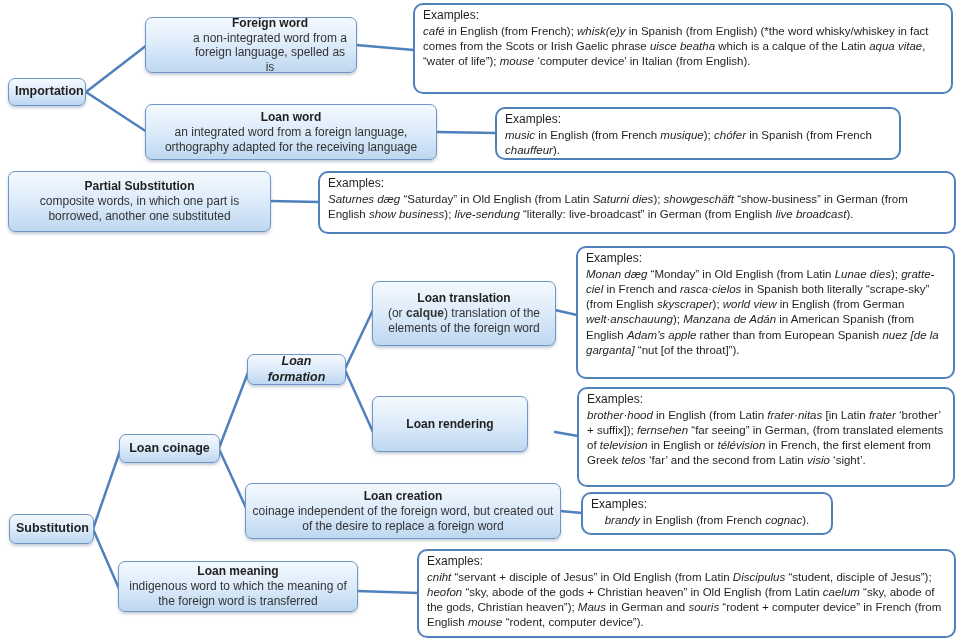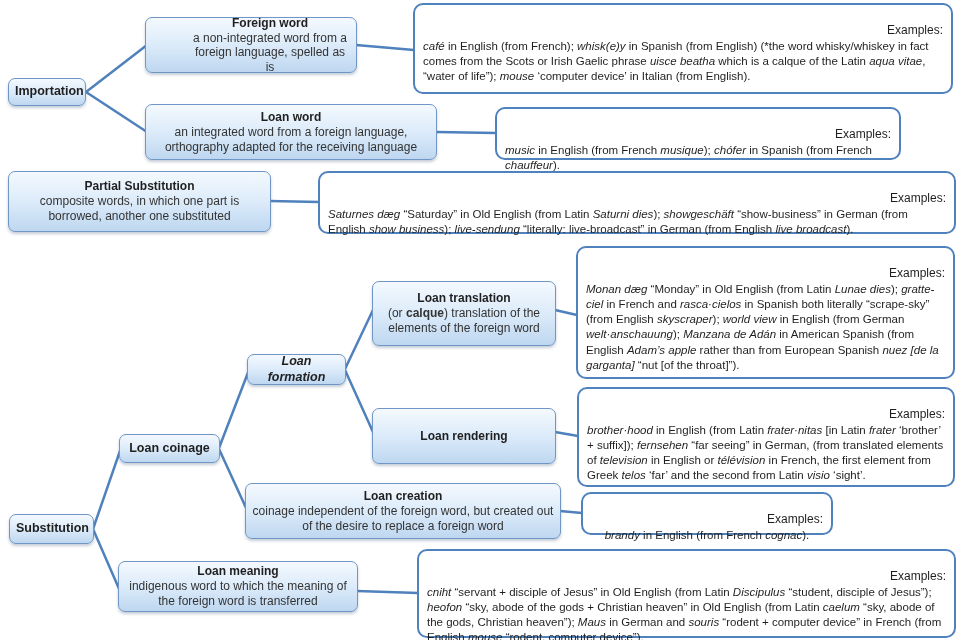--- a/index.html
+++ b/index.html
@@ -21,36 +21,36 @@
   }
   .n-title{font-weight:bold;font-size:12px;line-height:1.25;color:#1f1f1f;}
   .n-desc{font-size:12px;line-height:1.22;color:#333;}
   .label-node .n-title{font-size:12.5px;}
 
   .ex{
     position:absolute;z-index:1;box-sizing:border-box;
     border:2px solid #4f81bd;border-radius:10px;background:#fff;
     padding:3px 8px 4px 8px;
   }
-  .ex-head{font-size:12px;text-align:right;line-height:1.3;color:#1f1f1f;margin-top:15px;}
+  .ex-head{font-size:12px;text-align:left;line-height:1.3;color:#1f1f1f;}
   .ex-body{font-size:11.5px;line-height:1.33;text-align:left;color:#1f1f1f;}
   .ex-body.center{text-align:center;}
   .it{font-style:italic;}
   .bd{font-weight:bold;margin-top:47px;}
 
   
   #n-importation{left:8px;top:78px;width:78px;height:28px;}
   #n-foreign-word{left:145px;top:17px;width:212px;height:56px;padding-left:44px;}
   #n-loan-word{left:145px;top:104px;width:292px;height:56px;}
   #n-partial-substitution{left:8px;top:171px;width:263px;height:61px;}
   #n-substitution{left:9px;top:514px;width:85px;height:30px;}
   #n-loan-coinage{left:119px;top:434px;width:101px;height:29px;}
   #n-loan-formation{left:247px;top:354px;width:99px;height:31px;font-style:italic;}
   #n-loan-translation{left:372px;top:281px;width:184px;height:65px;}
-  #n-loan-rendering{left:372px;top:408px;width:184px;height:56px;}
+  #n-loan-rendering{left:372px;top:396px;width:156px;height:56px;}
   #n-loan-creation{left:245px;top:483px;width:316px;height:56px;}
   #n-loan-meaning{left:118px;top:561px;width:240px;height:51px;}
 
   
   #ex-foreign-word{left:413px;top:3px;width:540px;height:91px;}
   #ex-loan-word{left:495px;top:107px;width:406px;height:53px;}
   #ex-partial-substitution{left:318px;top:171px;width:638px;height:63px;}
   #ex-loan-translation{left:576px;top:246px;width:379px;height:133px;}
   #ex-loan-rendering{left:577px;top:387px;width:378px;height:100px;}
   #ex-loan-creation{left:581px;top:492px;width:252px;height:43px;}

